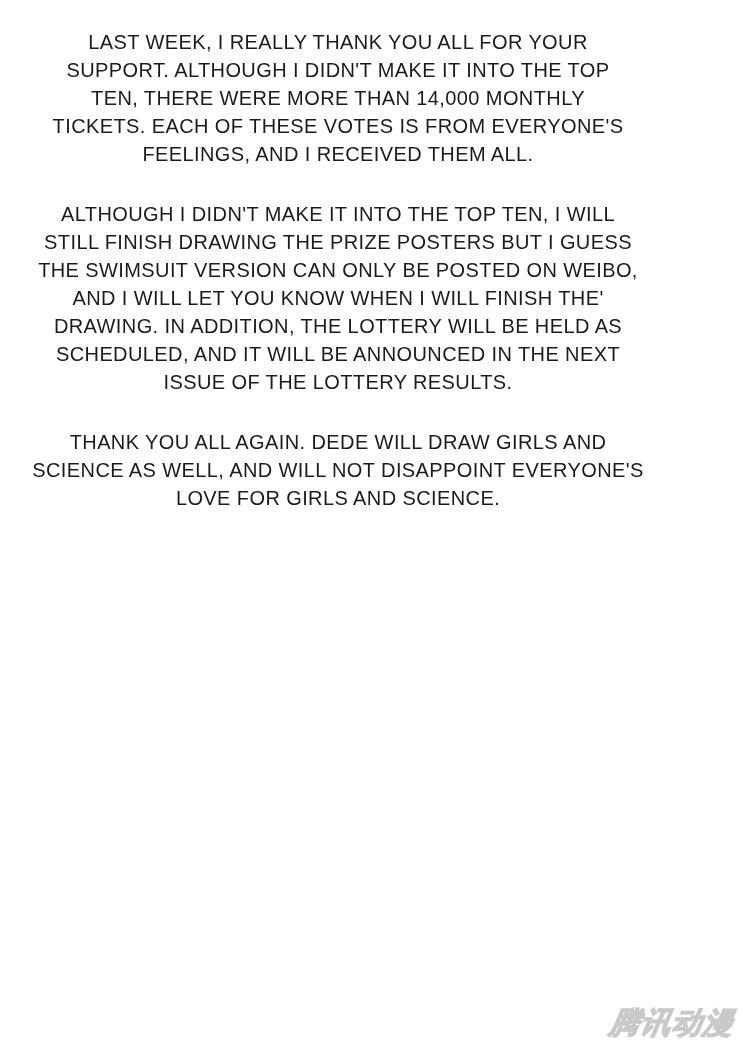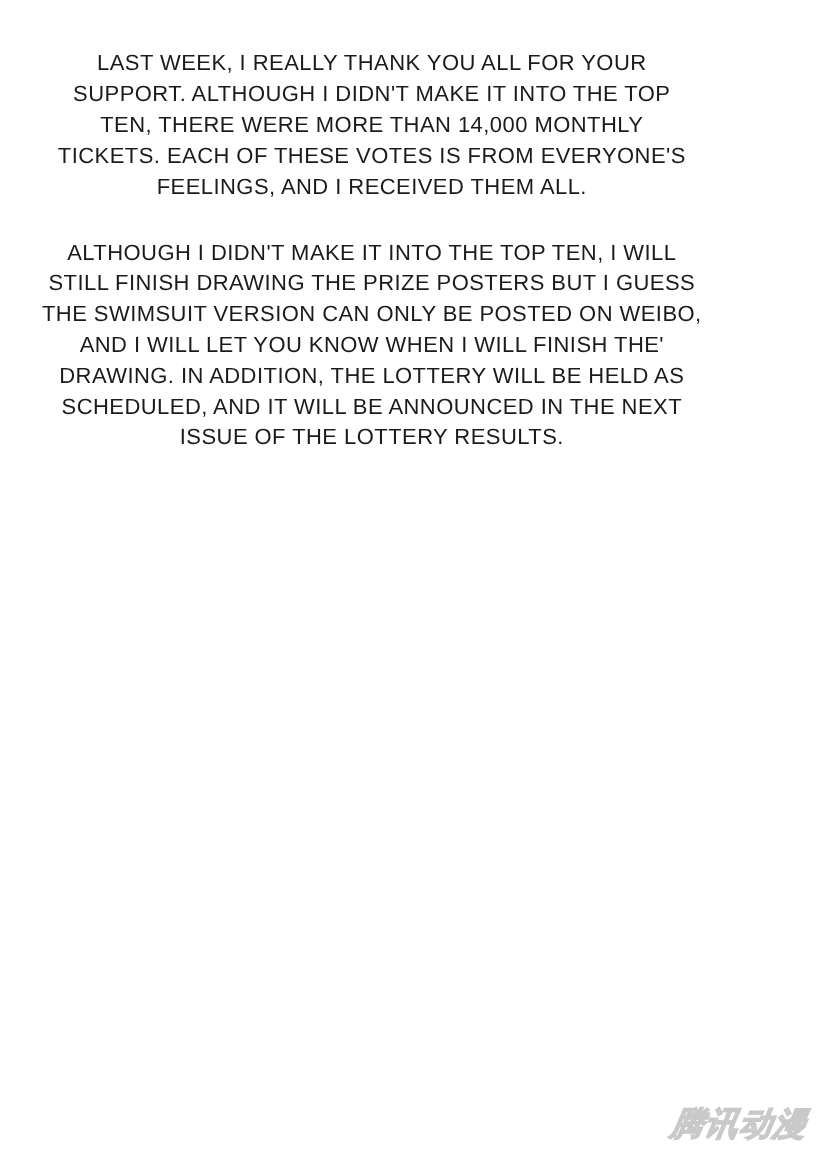--- a/index.html
+++ b/index.html
@@ -11,21 +11,21 @@
     position: relative;
     width: 744px;
     height: 1052px;
     background: #ffffff;
     overflow: hidden;
     font-family: "Liberation Sans", sans-serif;
   }
   .note {
     box-sizing: border-box;
     width: 676px;
-    padding: 44px 26px 0 26px;
+    padding: 28px 26px 0 26px;
     text-align: center;
     color: #1b1b1b;
     font-size: 20px;
     line-height: 28px;
     letter-spacing: 0.4px;
     font-weight: 400;
   }
   .note p {
     margin: 0 0 32px 0;
     white-space: pre-line; 
@@ -56,16 +56,19 @@
 TEN, THERE WERE MORE THAN 14,000 MONTHLY
 TICKETS. EACH OF THESE VOTES IS FROM EVERYONE'S
 FEELINGS, AND I RECEIVED THEM ALL.</p>
     <p>ALTHOUGH I DIDN'T MAKE IT INTO THE TOP TEN, I WILL
 STILL FINISH DRAWING THE PRIZE POSTERS  BUT I GUESS
 THE SWIMSUIT VERSION CAN ONLY BE POSTED ON WEIBO,
 AND I WILL LET YOU KNOW WHEN I WILL FINISH THE'
 DRAWING. IN ADDITION, THE LOTTERY WILL BE HELD AS
 SCHEDULED, AND IT WILL BE ANNOUNCED IN THE NEXT
 ISSUE OF THE LOTTERY RESULTS.</p>
+    <p>THANK YOU ALL AGAIN. DEDE WILL DRAW GIRLS AND
+SCIENCE AS WELL, AND WILL NOT DISAPPOINT EVERYONE'S
+LOVE FOR GIRLS AND SCIENCE.</p>
   </div>
 
   <div class="watermark">腾讯动漫</div>
 </div>
 
 </body></html>

